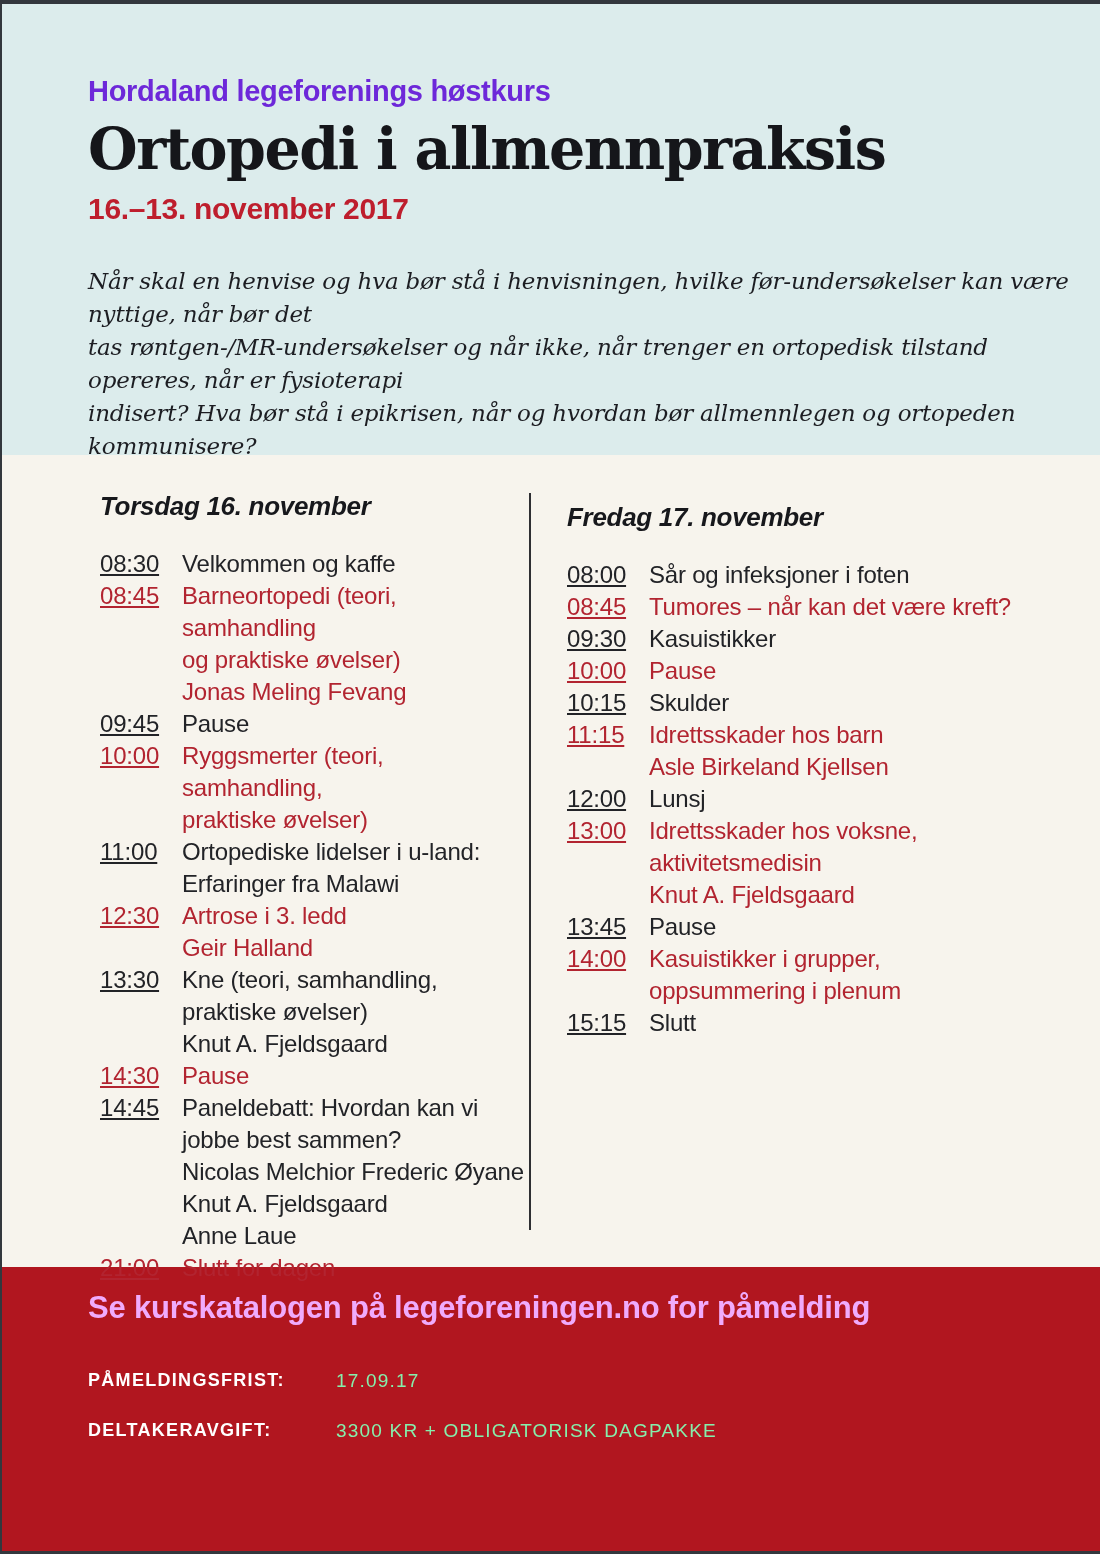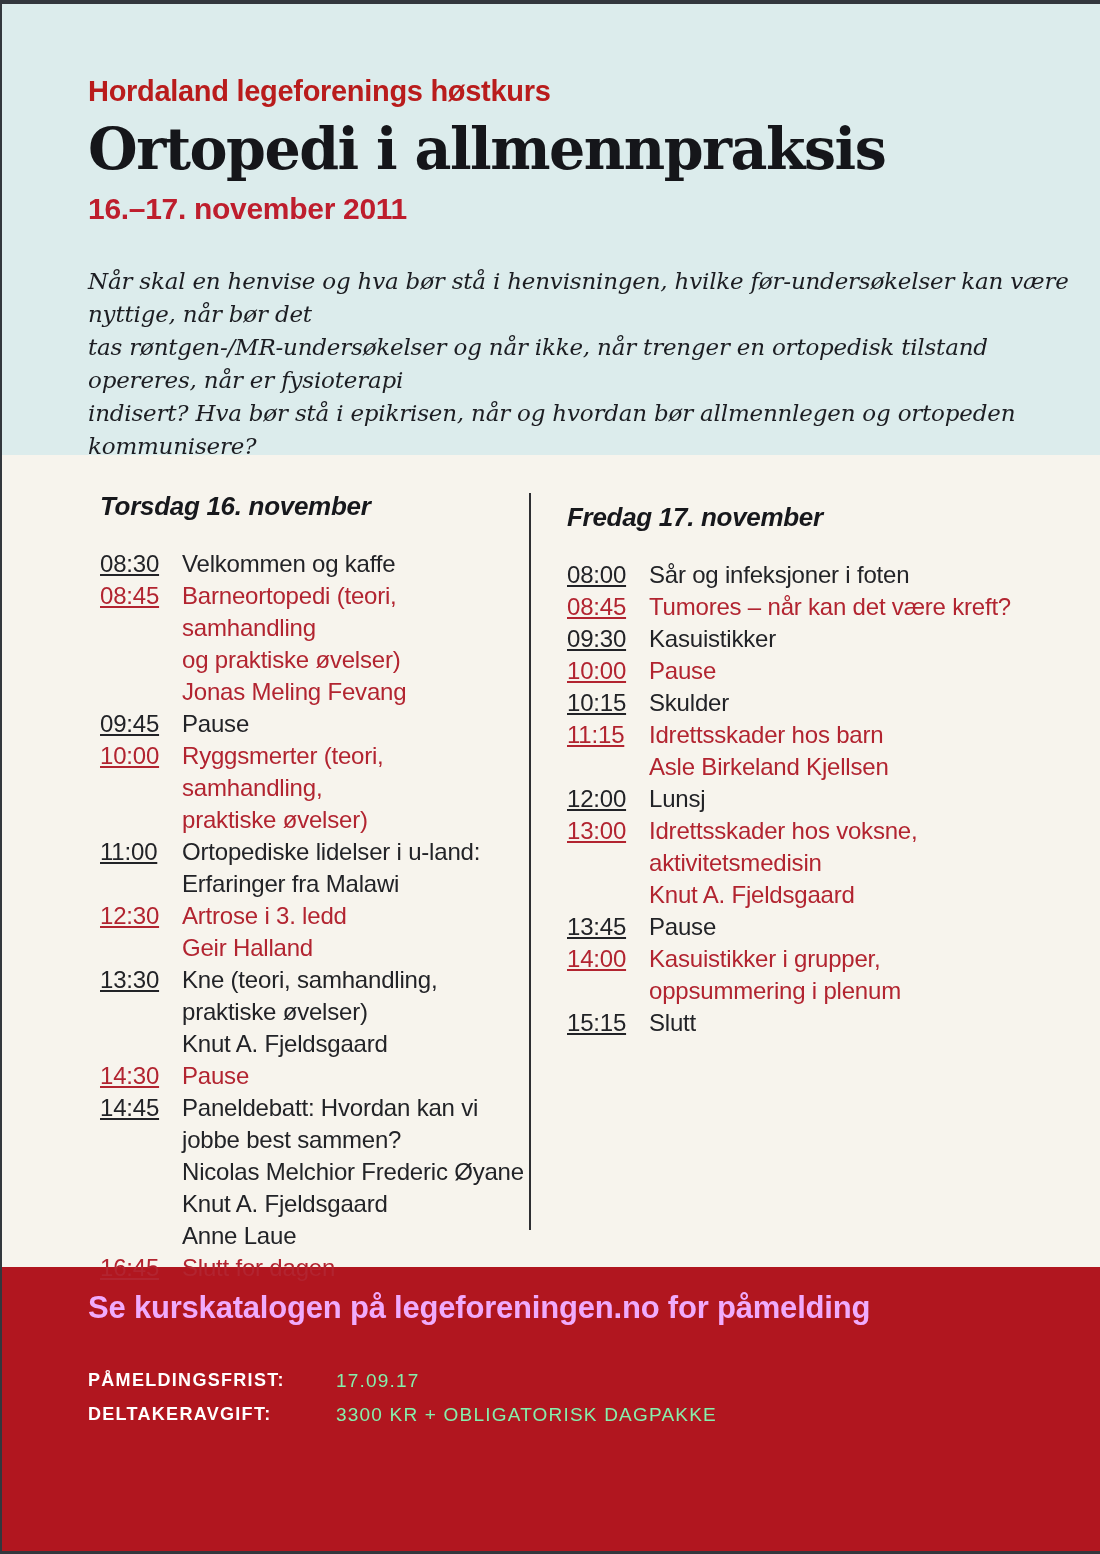--- a/index.html
+++ b/index.html
@@ -12,21 +12,21 @@
   .page {
     position: absolute; left: 2px; top: 4px; right: 0; bottom: 3px;
     display: flex; flex-direction: column; overflow: hidden;
   }
 
   
   .hero { flex: none; height: 451px; background: #dcecec; padding-left: 86px; box-sizing: border-box; }
   .kicker {
     padding-top: 70px;
     font-weight: 700; font-size: 29px; line-height: 34px;
-    letter-spacing: -0.3px; color: #b91c1c;
+    letter-spacing: -0.3px; color: #6d28d9;
   }
   .title {
     margin: 8px 0 0;
     font-family: "DejaVu Serif", "Liberation Serif", serif;
     font-weight: 700; font-size: 57px; line-height: 66px;
     letter-spacing: -1.5px; color: #15161a;
   }
   .dates { margin-top: 9px; font-weight: 700; font-size: 30px; line-height: 36px; letter-spacing: -0.3px; color: #be1e2d; }
   .intro {
     margin-top: 38px;
@@ -52,34 +52,34 @@
   .schedule-row.black { color: #222327; }
   .schedule-row.red { color: #b22430; }
 
   
   .band { flex: 1; background: #b1161f; padding-left: 86px; box-sizing: border-box; }
   .band-headline {
     padding-top: 22px;
     font-weight: 700; font-size: 31px; line-height: 37px;
     color: #f0abfc; letter-spacing: -0.2px;
   }
-  .band-table { margin-top: 44px; display: grid; grid-template-columns: 248px auto; row-gap: 12px; }
+  .band-table { margin-top: 44px; display: grid; grid-template-columns: 248px auto; row-gap: 28px; }
   .band-label { font-weight: 700; font-size: 18px; color: #ffffff; letter-spacing: 1.3px; }
   .band-value { font-weight: 400; font-size: 19px; color: #86efac; letter-spacing: 1.2px; }
 </style>
 </head>
 <body>
 
 <div class="frame">
   <div class="page">
 
     <section class="hero">
       <div class="kicker">Hordaland legeforenings høstkurs</div>
       <h1 class="title">Ortopedi i allmennpraksis</h1>
-      <div class="dates">16.–17. november 2011</div>
+      <div class="dates">16.–13. november 2017</div>
       <div class="intro">
           <div>Når skal en henvise og hva bør stå i henvisningen, hvilke før-undersøkelser kan være nyttige, når bør det</div>
           <div>tas røntgen-/MR-undersøkelser og når ikke, når trenger en ortopedisk tilstand opereres, når er fysioterapi</div>
           <div>indisert? Hva bør stå i epikrisen, når og hvordan bør allmennlegen og ortopeden kommunisere?</div>
           <div>Hvordan bør legene kommunisere med pasienten? Foredragene vil selvfølgelig også ha faglig innhold om</div>
           <div>de enkelte ledd.</div>
         </div>
     </section>
 
     <section class="main">
@@ -147,21 +147,21 @@
               <div class="time">14:45</div>
               <div class="lines">
                 <div>Paneldebatt: Hvordan kan vi</div>
                 <div>jobbe best sammen?</div>
                 <div>Nicolas Melchior Frederic Øyane</div>
                 <div>Knut A. Fjeldsgaard</div>
                 <div>Anne Laue</div>
               </div>
             </div>
             <div class="schedule-row red">
-              <div class="time">16:45</div>
+              <div class="time">21:00</div>
               <div class="lines">
                 <div>Slutt for dagen</div>
               </div>
             </div>
           </div>
       </div>
 
       <div class="col col-fri">
         <h2 class="day-heading">Fredag 17. november</h2>
         <div>

